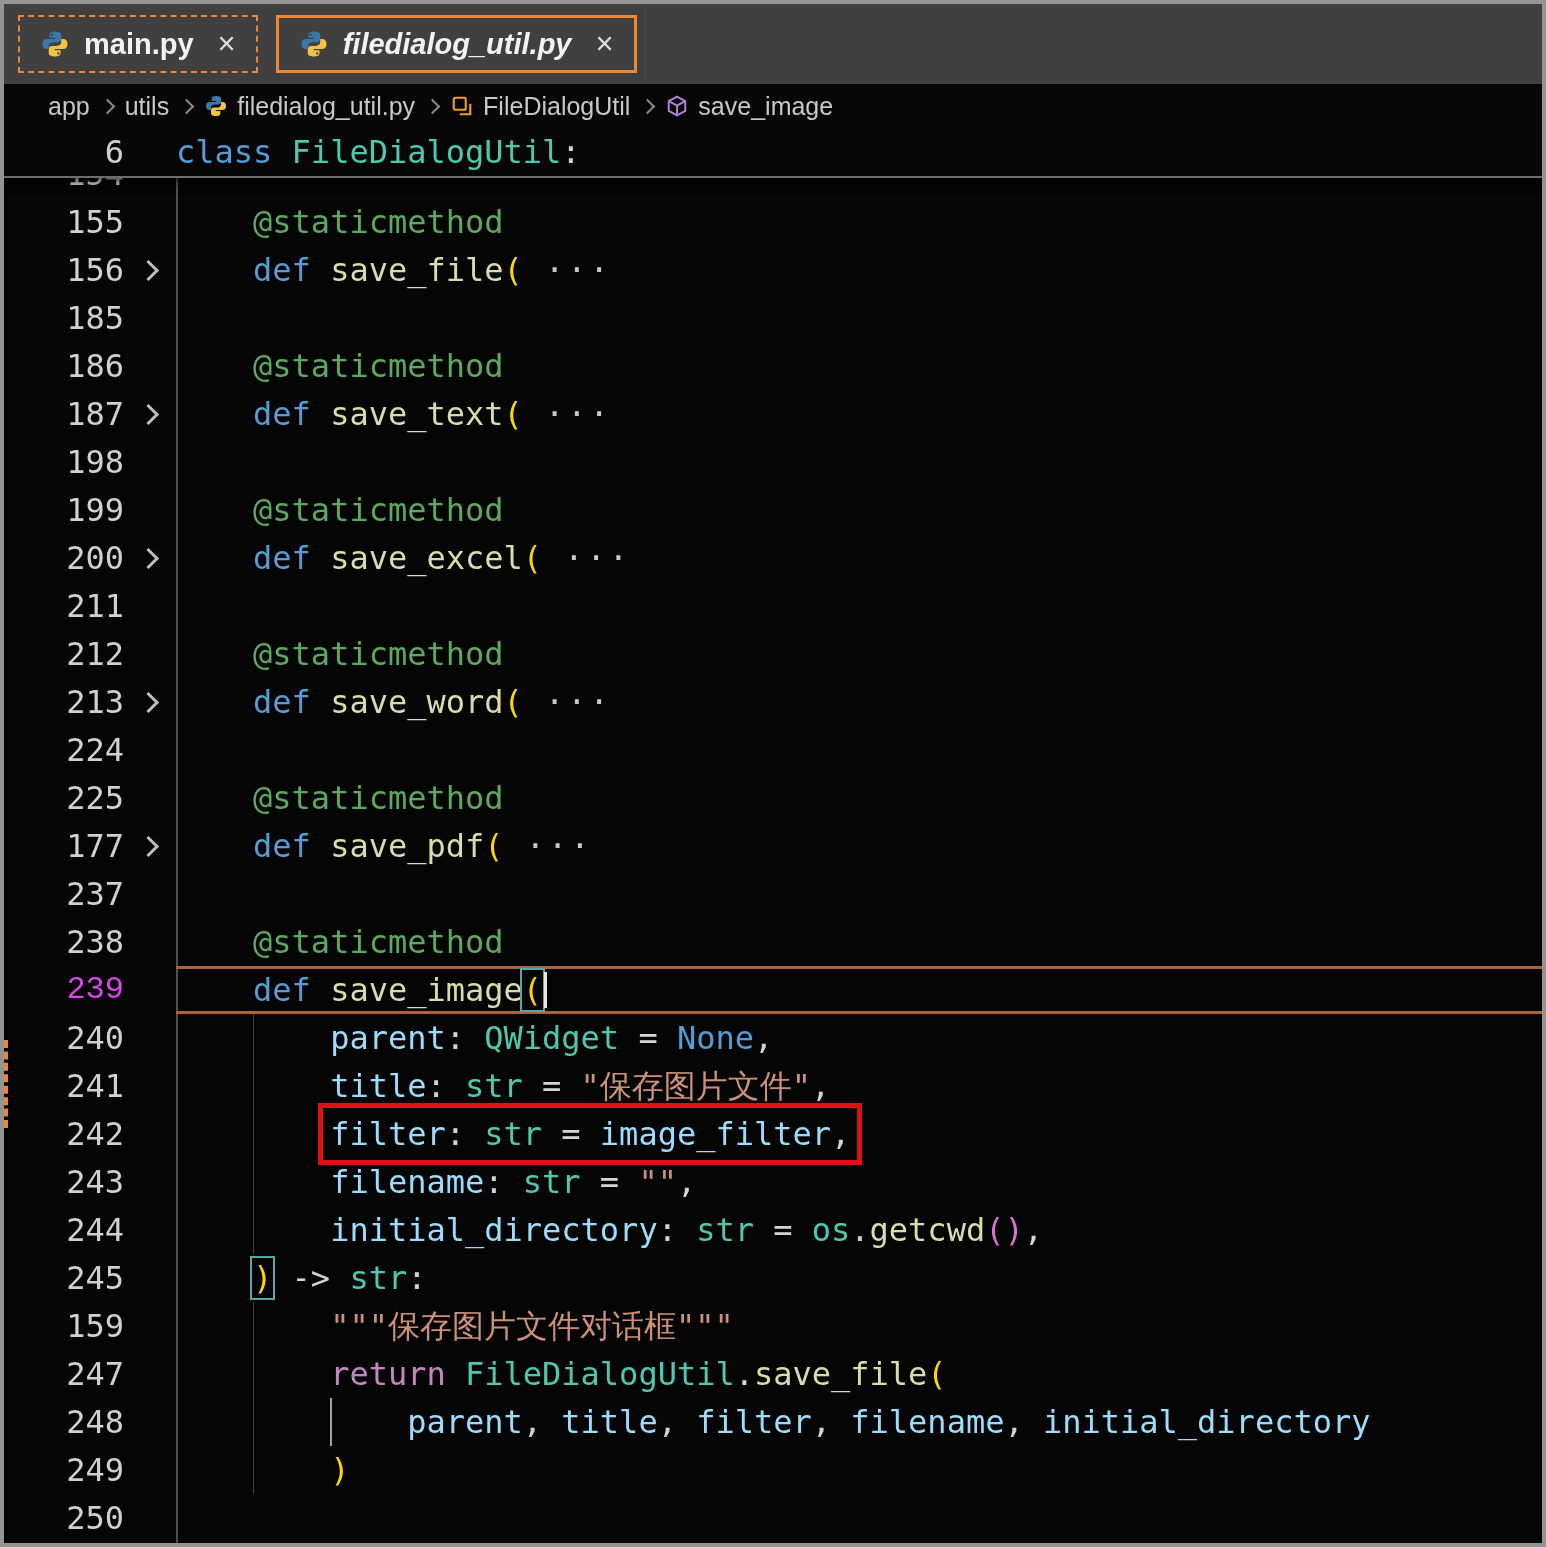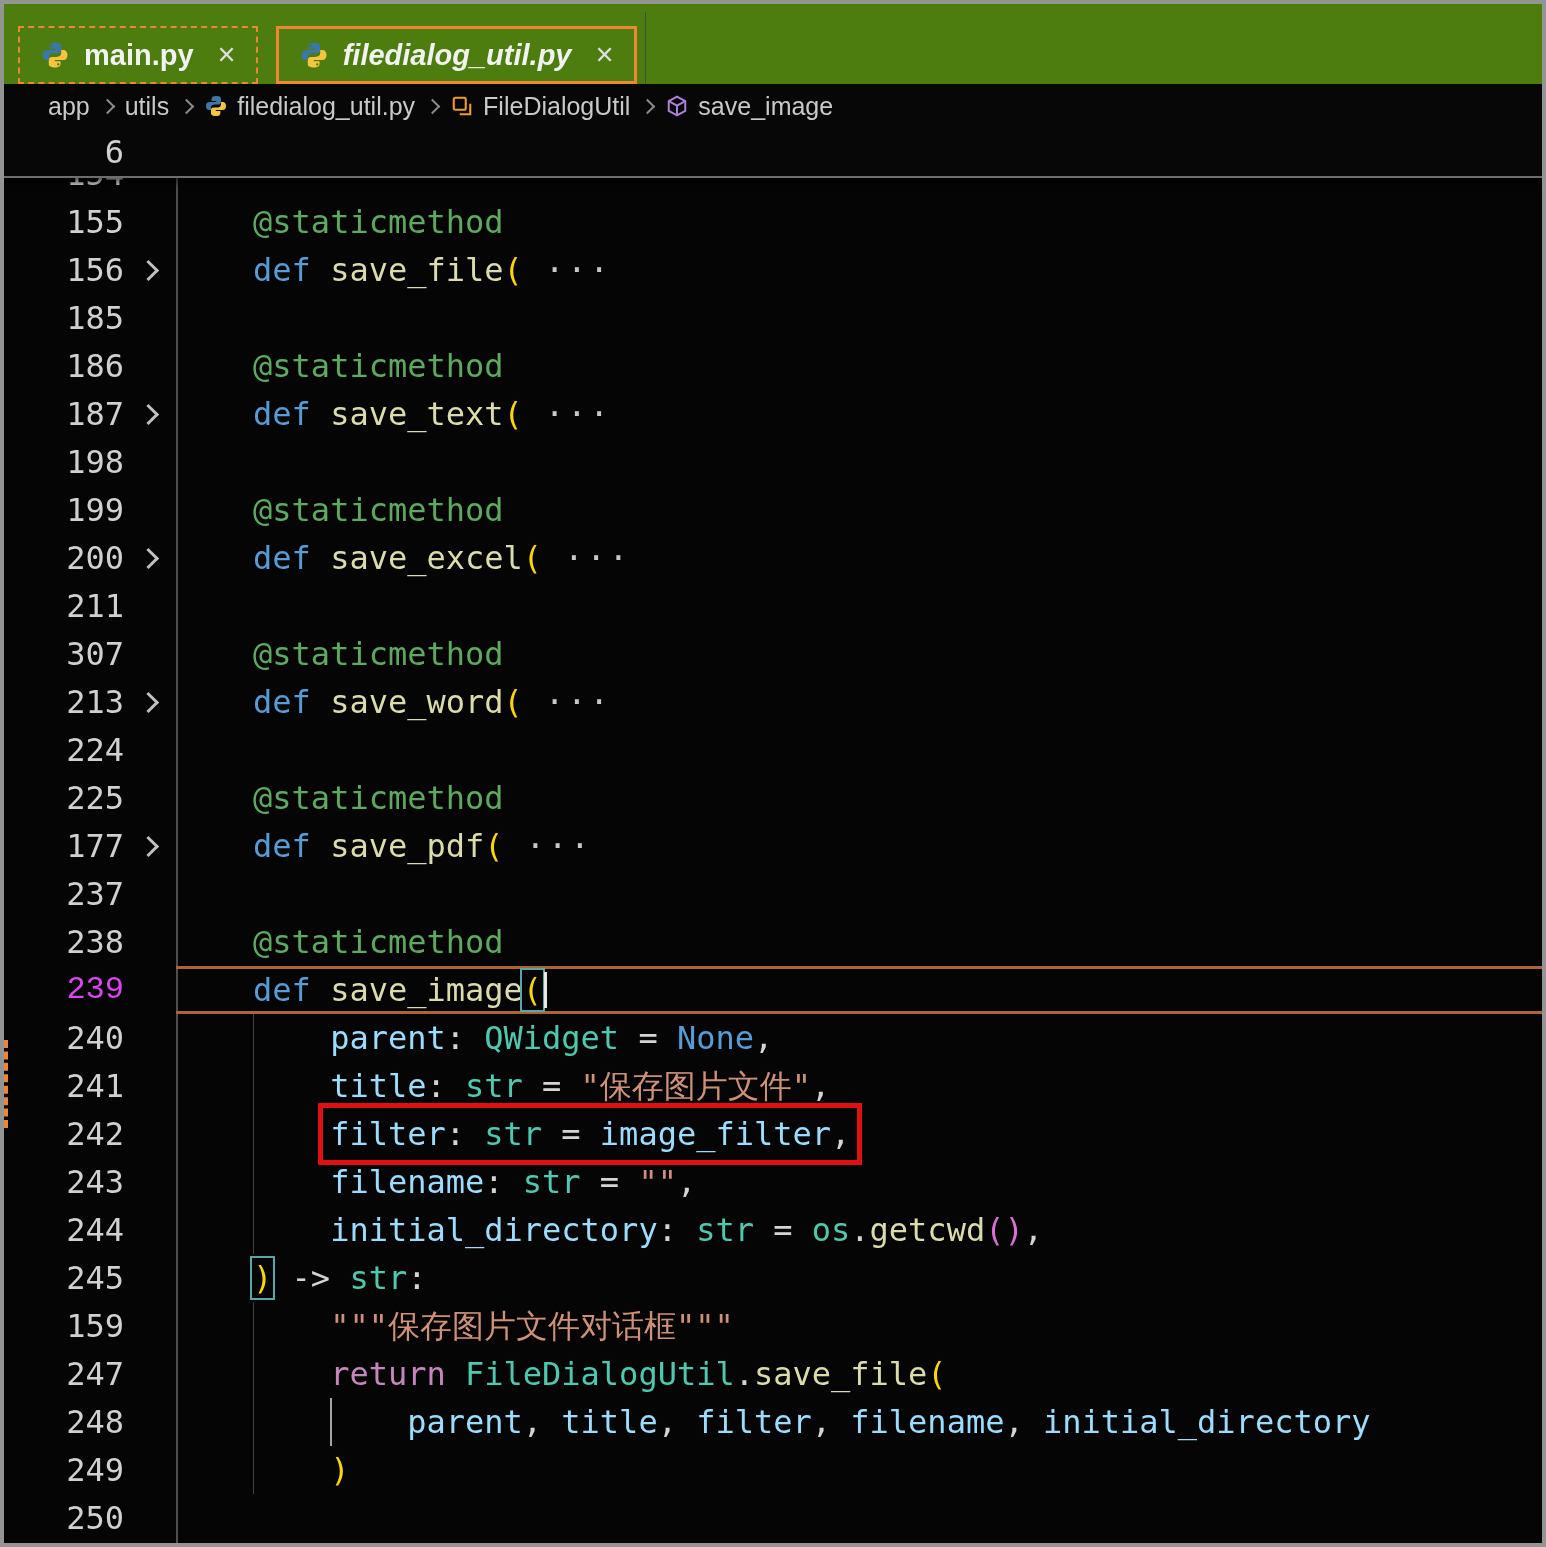--- a/index.html
+++ b/index.html
@@ -6,21 +6,21 @@
     --accent:#ed8733; --red:#dd1111; --cline:#ad6332;
     --bg:#050505;
   }
   html,body{margin:0;padding:0;background:#222;}
   .frame{
     position:relative; width:1546px; height:1547px; box-sizing:border-box;
     border:4px solid #949494; background:var(--bg);
     display:flex; flex-direction:column; overflow:hidden;
   }
   
-  .tabstrip{height:80px; flex:none; display:flex; align-items:flex-end; background:#4d7c0f; position:relative;}
+  .tabstrip{height:80px; flex:none; display:flex; align-items:center; background:#404040; position:relative;}
   .tab{display:flex; align-items:center; gap:14px; padding:0 20px; height:58px;
        color:#f2f2f2; font:600 29px "Liberation Sans",sans-serif; box-sizing:border-box; cursor:default;}
   .tab.t1{margin-left:14px; border:2px dashed var(--accent);}
   .tab.t2{margin-left:18px; border:3px solid var(--accent); font-style:italic;}
   .tab-close{font-size:31px; color:#e0e0e0; margin-left:10px; font-style:normal; font-weight:400;}
   .tab-divider{width:1px; height:72px; background:#4a4a4a; margin-left:8px;}
   .icon{display:inline-flex; align-items:center; justify-content:center;}
   .icon svg{display:block;}
   
   .breadcrumb{height:44px; flex:none; display:flex; align-items:center; gap:9px;
@@ -176,21 +176,21 @@
             <span class="fold-chevron"></span>
           </div>
           <div class="code"><span class="tok-pl">    </span><span class="tok-kw">def </span><span class="tok-fn">save_excel</span><span class="tok-b1">(</span><span class="tok-fold"> ···</span></div>
         </div>
         <div class="row">
           <div class="gutter">211</div>
           <div class="foldcol"></div>
           <div class="code"></div>
         </div>
         <div class="row">
-          <div class="gutter">307</div>
+          <div class="gutter">212</div>
           <div class="foldcol"></div>
           <div class="code"><span class="tok-pl">    </span><span class="tok-dec">@staticmethod</span></div>
         </div>
         <div class="row">
           <div class="gutter">213</div>
           <div class="foldcol">
             <span class="fold-chevron"></span>
           </div>
           <div class="code"><span class="tok-pl">    </span><span class="tok-kw">def </span><span class="tok-fn">save_word</span><span class="tok-b1">(</span><span class="tok-fold"> ···</span></div>
         </div>
@@ -278,17 +278,18 @@
         </div>
         <div class="row">
           <div class="gutter">250</div>
           <div class="foldcol"></div>
           <div class="code"></div>
         </div>
       </div>
     <div class="sticky">
       <div class="gutter">6</div>
       <div class="foldcol"></div>
+      <div class="code"><span class="tok-kw">class </span><span class="tok-typ">FileDialogUtil</span><span class="tok-pl">:</span></div>
     </div>
   </div>
 
   <div class="left-mark"></div>
 </div>
 
 </body></html>

